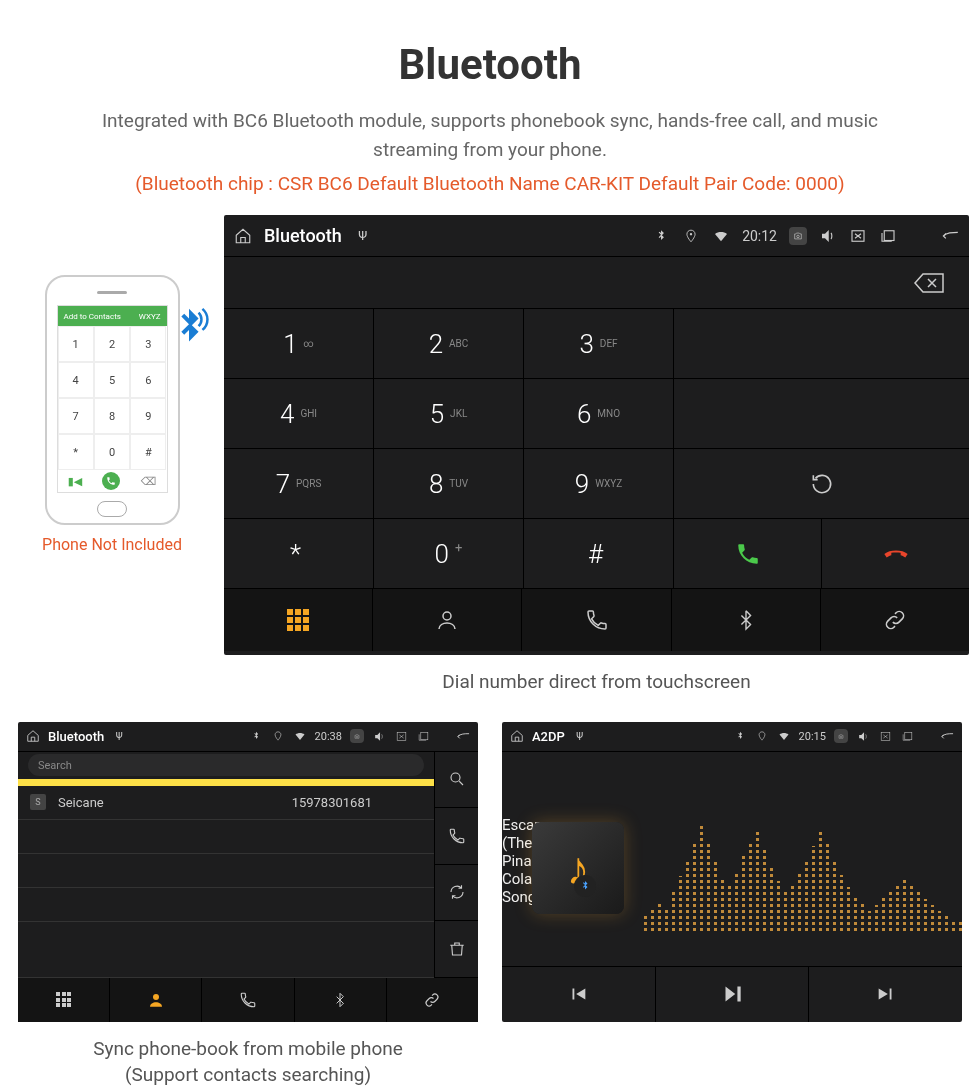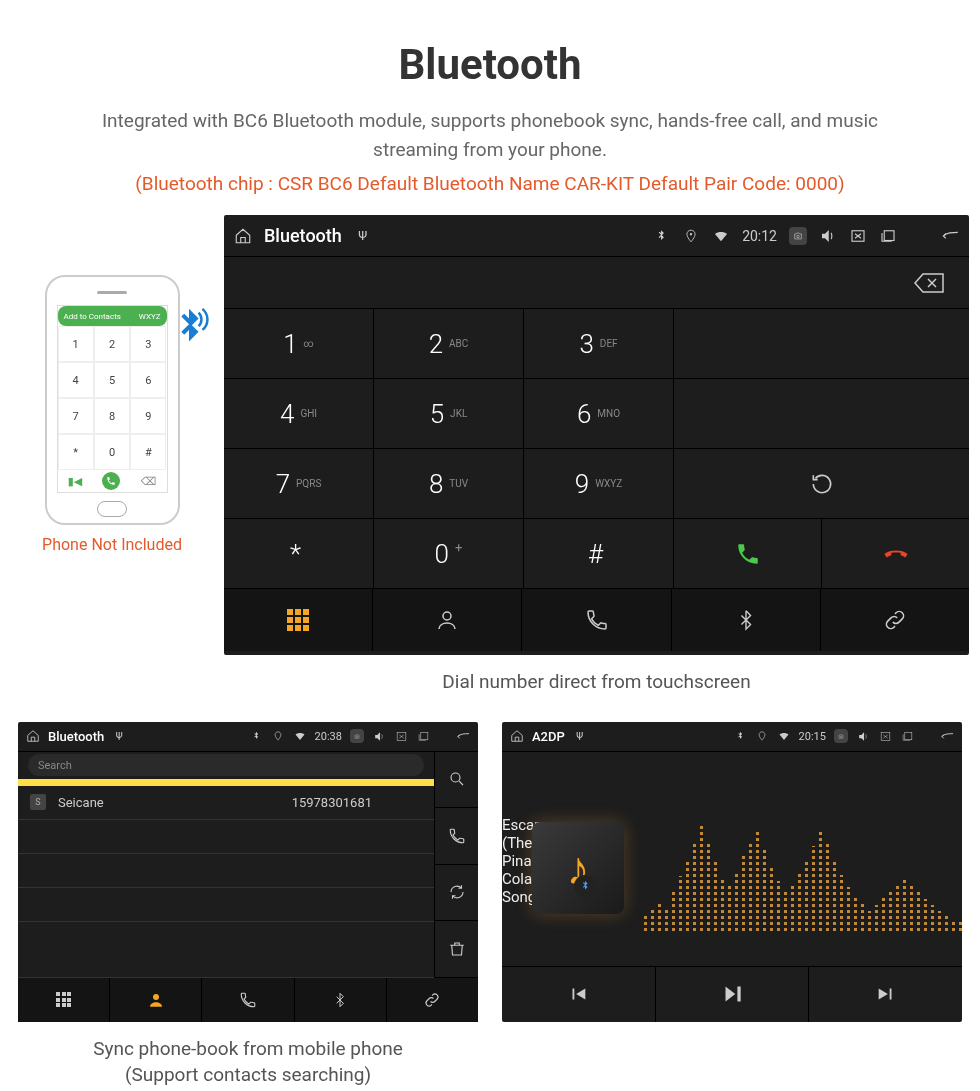--- a/index.html
+++ b/index.html
@@ -4,21 +4,21 @@
 <style>
 * { margin: 0; padding: 0; box-sizing: border-box; }
 body { font-family: -apple-system, BlinkMacSystemFont, "Segoe UI", Roboto, Arial, sans-serif; background: #fff; width: 980px; height: 1091px; overflow: hidden; }
 .page-title { text-align: center; font-size: 42px; font-weight: 700; color: #333; margin-top: 40px; margin-bottom: 18px; }
 .intro { text-align: center; font-size: 19px; color: #666; line-height: 1.5; padding: 0 60px; margin-bottom: 8px; }
 .specs { text-align: center; font-size: 19px; color: #e55a2b; margin-bottom: 20px; }
 .layout { display: grid; grid-template-columns: 200px 745px; gap: 12px; padding: 0 12px; align-items: start; }
 .phone-col { text-align: center; }
 .phone-device { width: 135px; height: 250px; margin: 60px auto 10px auto; background: #fff; border: 2px solid #ccc; border-radius: 20px; position: relative; padding: 28px 10px 30px 10px; }
 .phone-screen { width: 100%; height: 100%; border: 1px solid #ddd; display: flex; flex-direction: column; }
-.phone-top { height: 20px; background: #4caf50; color: #fff; font-size: 8px; display: flex; align-items: center; padding: 0 6px; justify-content: space-between; border-radius: 8px; }
+.phone-top { height: 20px; background: #4caf50; color: #fff; font-size: 8px; display: flex; align-items: center; padding: 0 6px; justify-content: space-between; }
 .phone-grid { flex: 1; display: grid; grid-template-columns: repeat(3,1fr); grid-template-rows: repeat(4,1fr); }
 .phone-grid div { border: 0.5px solid #eee; display: flex; align-items: center; justify-content: center; font-size: 11px; color: #444; }
 .phone-bottom { height: 22px; display: flex; align-items: center; justify-content: space-around; }
 .phone-home { width: 30px; height: 16px; border: 1px solid #aaa; border-radius: 8px; position: absolute; bottom: 6px; left: 50%; transform: translateX(-50%); }
 .phone-speaker { width: 30px; height: 3px; background: #aaa; border-radius: 2px; position: absolute; top: 14px; left: 50%; transform: translateX(-50%); }
 .bt-emit { position: absolute; top: 30px; right: 0px; font-size: 38px; color: #1a7dd4; }
 .phone-caption { color: #e55a2b; font-size: 16px; }
 .screen { background: #1d1d1e; color: #ccc; border-radius: 2px; display: flex; flex-direction: column; }
 .screen-main { height: 440px; }
 .status-bar { display: flex; align-items: center; height: 42px; padding: 0 10px; gap: 12px; border-bottom: 1px solid #000; }

